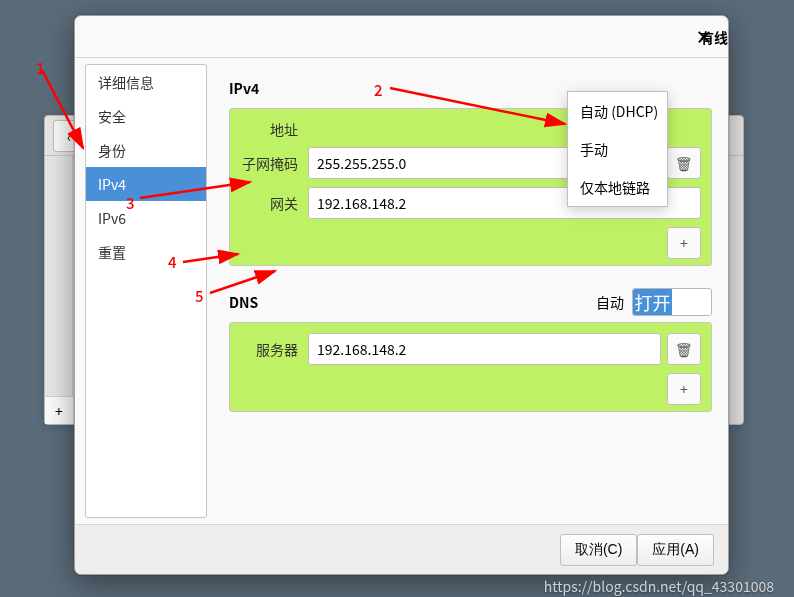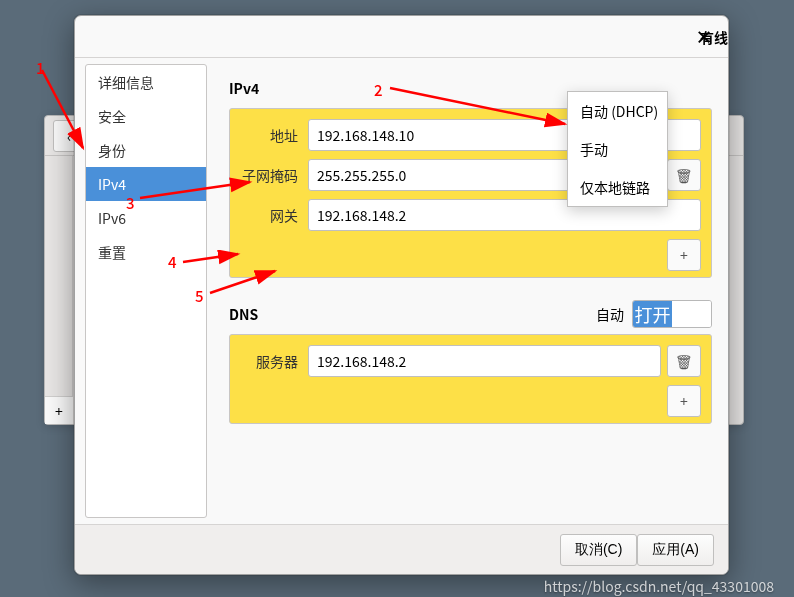--- a/index.html
+++ b/index.html
@@ -103,21 +103,21 @@
     font-weight: bold;
     margin: 14px 0 10px 0;
   }
   .section-sub {
     font-weight: bold;
     margin: 14px 0 6px 0;
   }
   .panel {
     border: 1px solid #c8c6c5;
     border-radius: 3px;
-    background: #fde047;
+    background: #bef264;
     padding: 10px 10px 6px 10px;
   }
   .row {
     display: flex;
     align-items: center;
     margin-bottom: 8px;
   }
   .row-label {
     width: 68px;
     text-align: right;
@@ -266,21 +266,20 @@
       <div class="sidebar-item selected">IPv4</div>
       <div class="sidebar-item">IPv6</div>
       <div class="sidebar-item">重置</div>
     </div>
     <div class="content">
       <div class="section-title">IPv4</div>
 
       <div class="panel">
         <div class="row">
           <div class="row-label">地址</div>
-          <input class="row-input" value="192.168.148.10" style="">
         </div>
         <div class="row">
           <div class="row-label">子网掩码</div>
           <input class="row-input" value="255.255.255.0" style="">
           <div class="row-btn">
             <span>🗑</span>
           </div>
         </div>
         <div class="row">
           <div class="row-label">网关</div>

